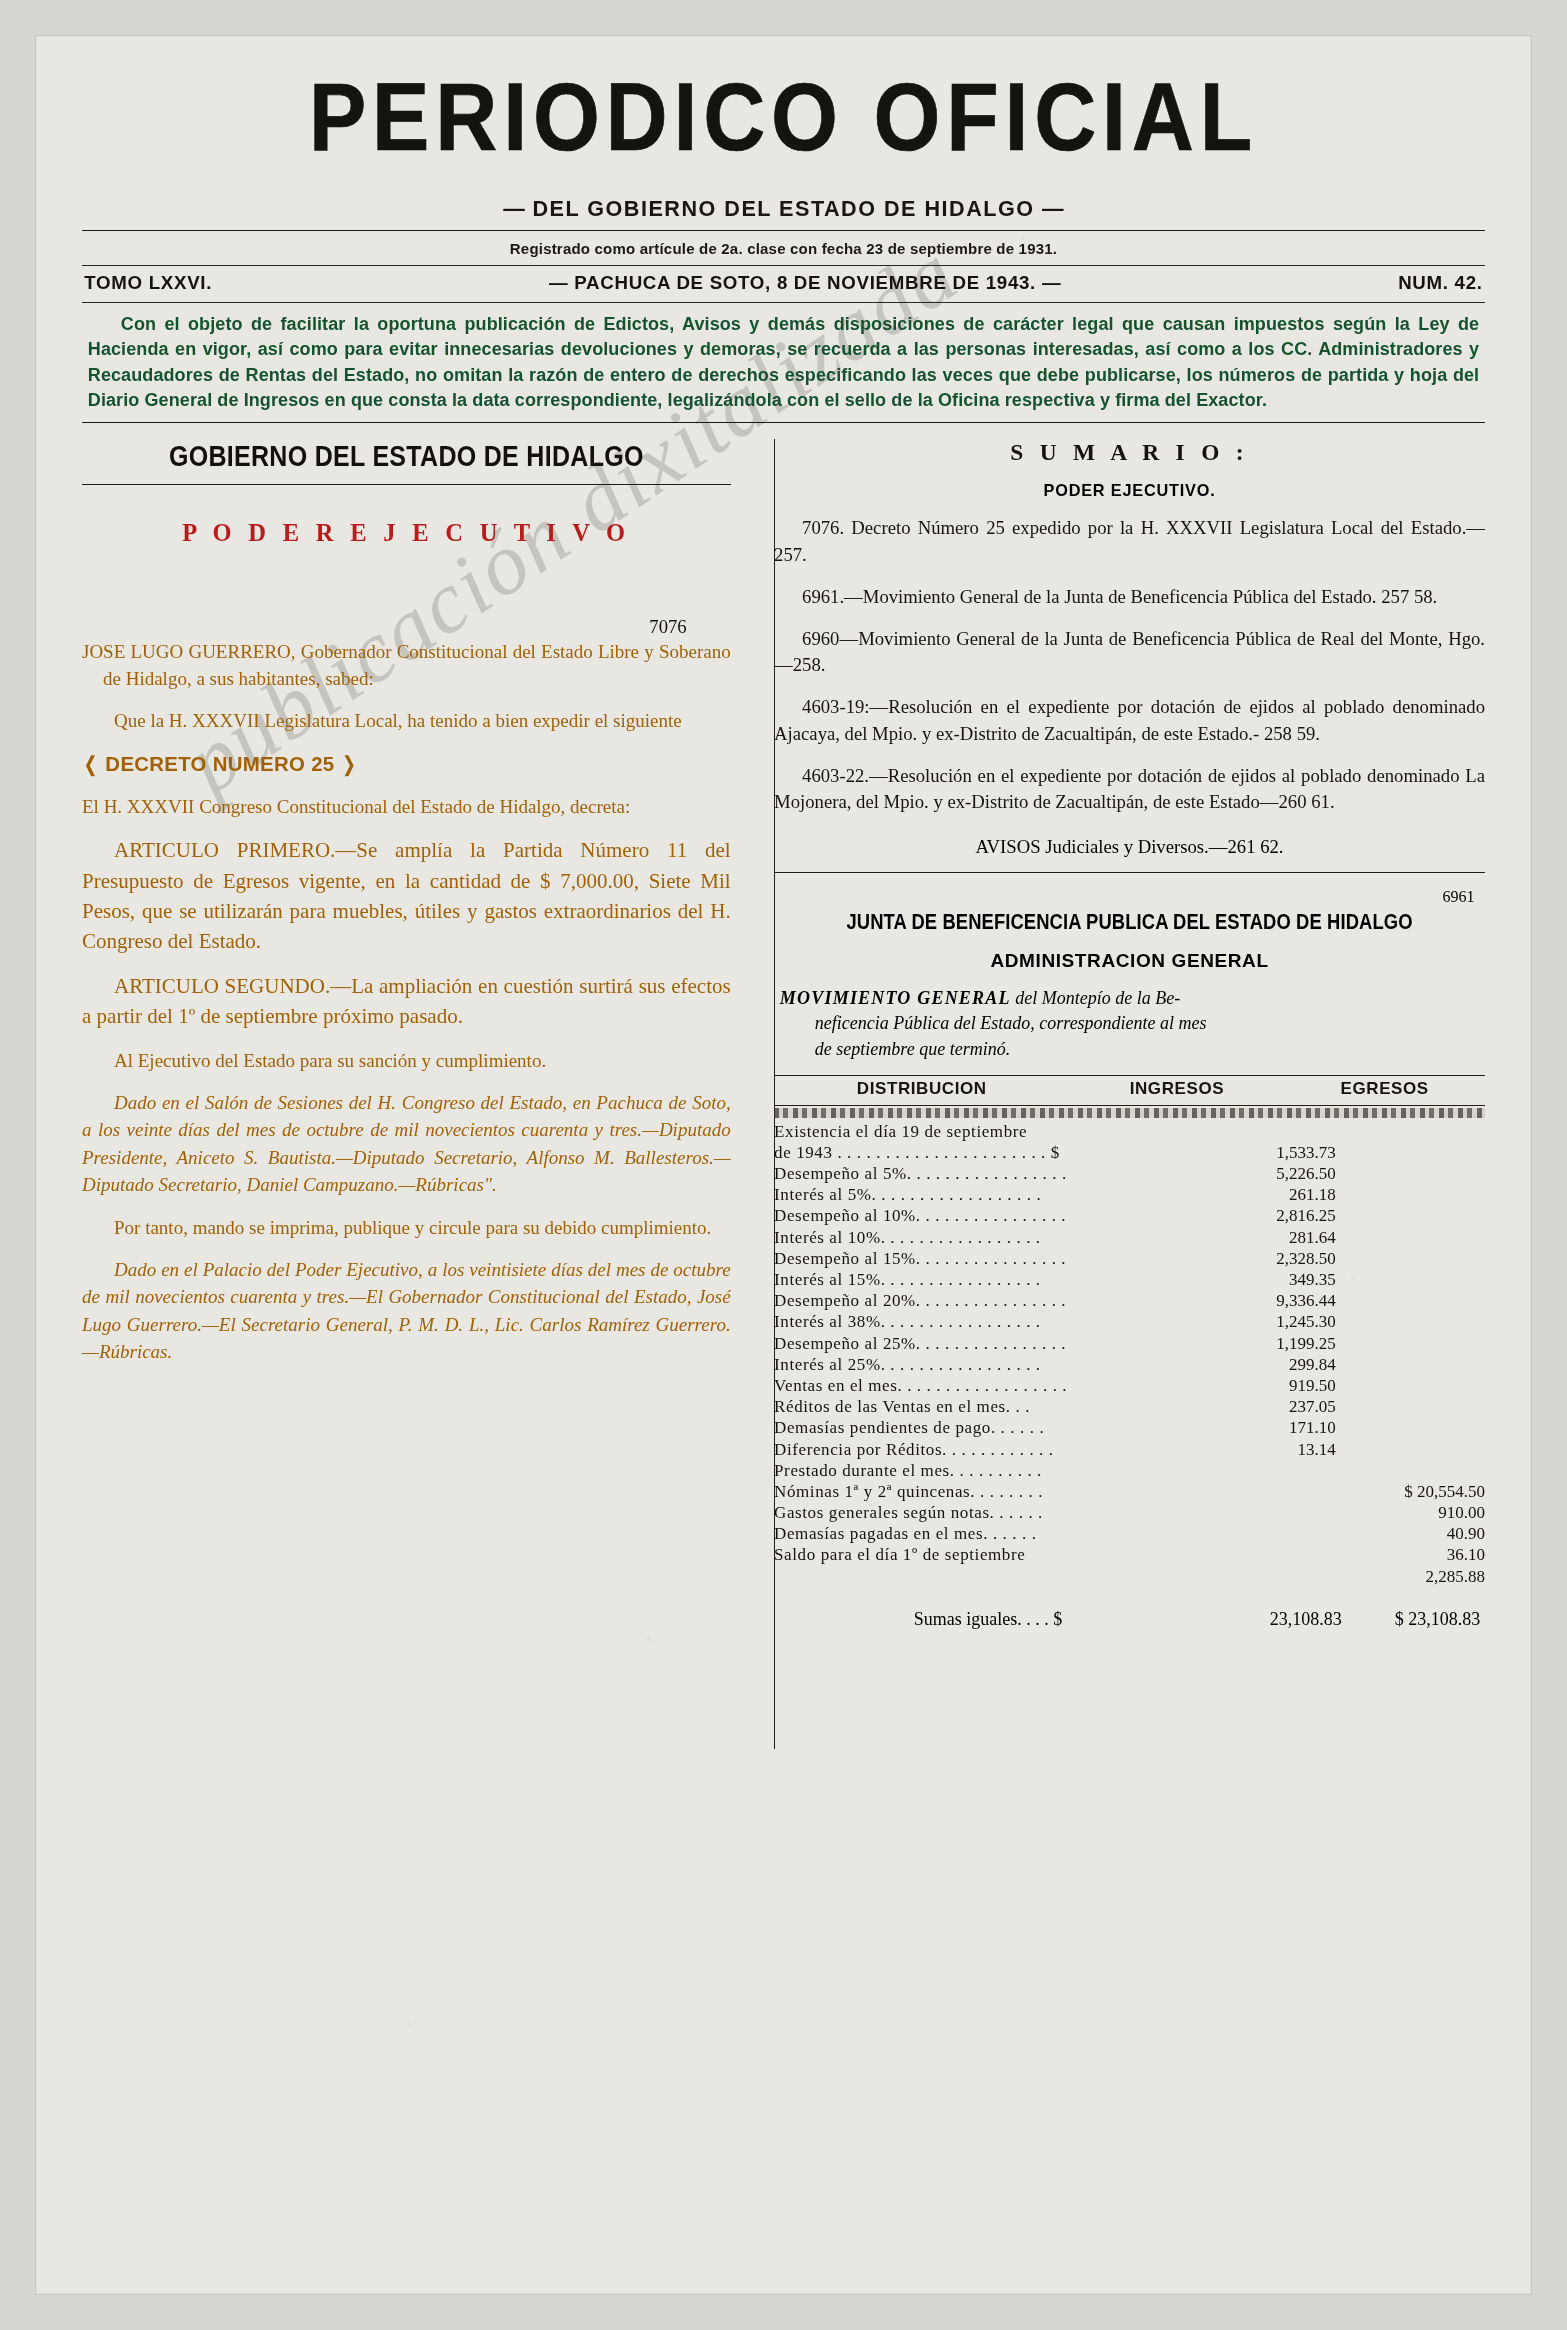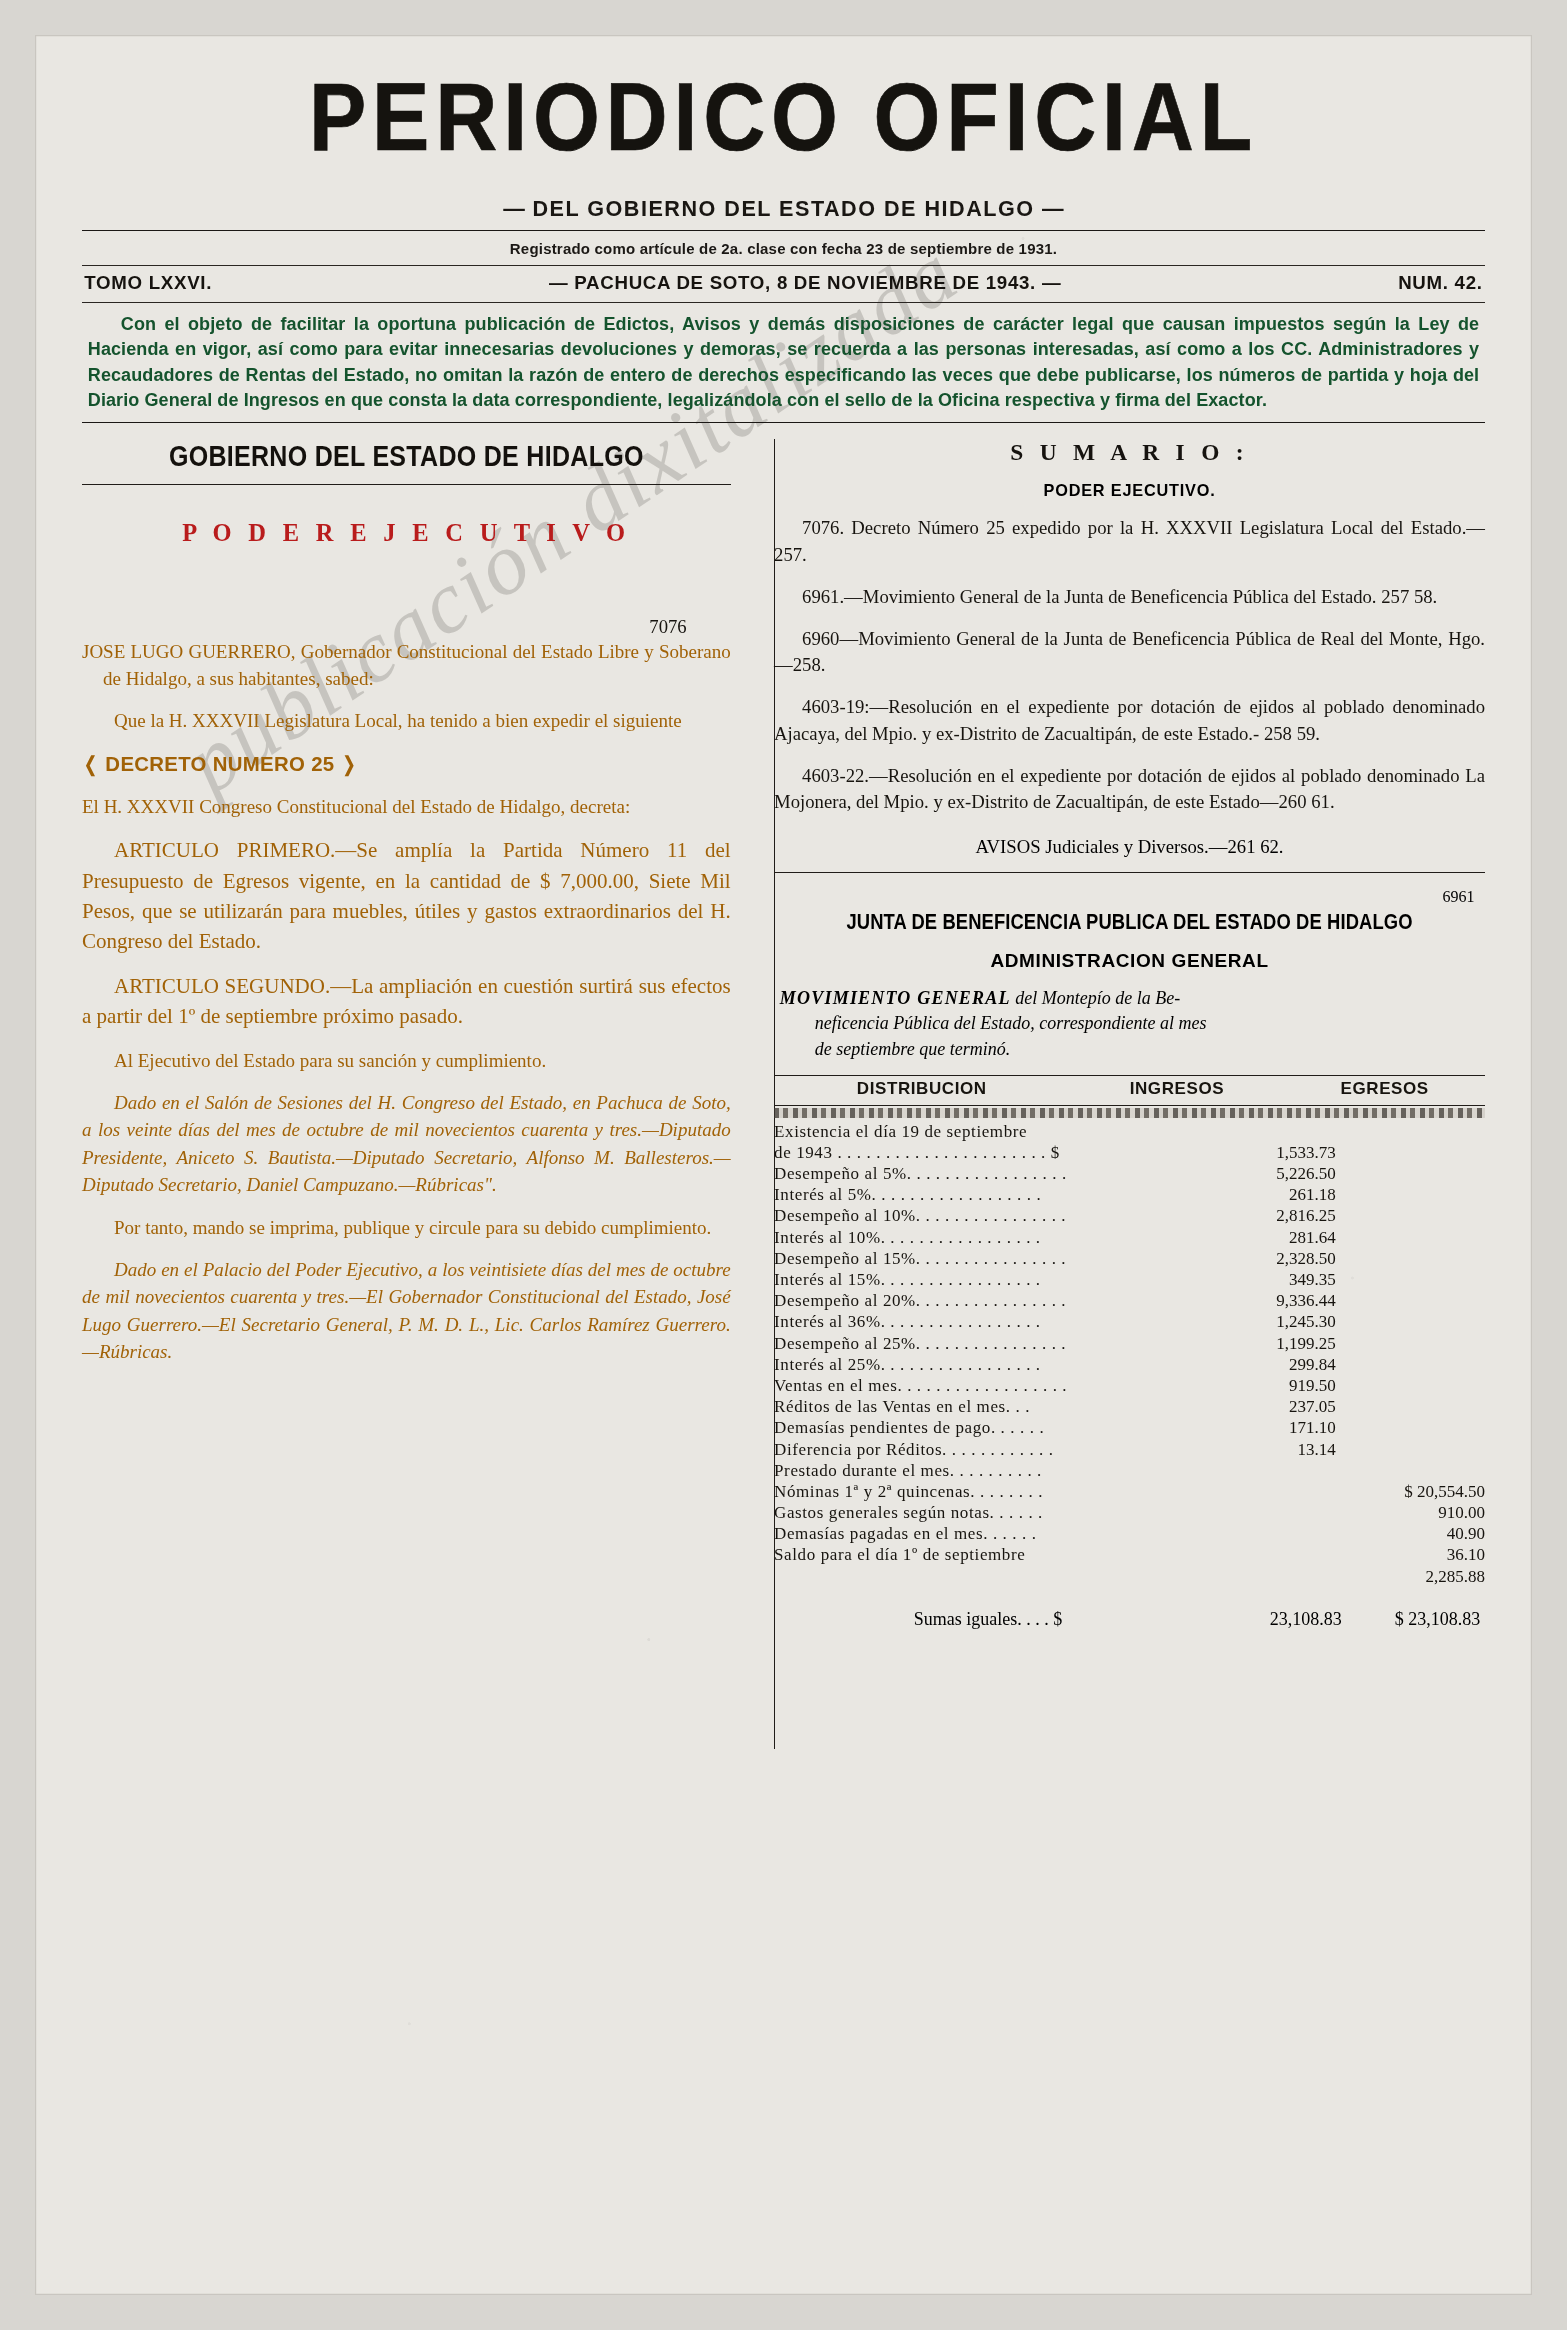--- a/index.html
+++ b/index.html
@@ -420,21 +420,21 @@
                   <td class="lbl dots">      Interés al 15%. . . . . . . . . . . . . . . . .</td>
                   <td class="num">349.35</td>
                   <td class="num"></td>
                 </tr>
               <tr>
                   <td class="lbl dots">Desempeño al 20%. . . . . . . . . . . . . . . .</td>
                   <td class="num">9,336.44</td>
                   <td class="num"></td>
                 </tr>
               <tr>
-                  <td class="lbl dots">      Interés al 36%. . . . . . . . . . . . . . . . .</td>
+                  <td class="lbl dots">      Interés al 38%. . . . . . . . . . . . . . . . .</td>
                   <td class="num">1,245.30</td>
                   <td class="num"></td>
                 </tr>
               <tr>
                   <td class="lbl dots">Desempeño al 25%. . . . . . . . . . . . . . . .</td>
                   <td class="num">1,199.25</td>
                   <td class="num"></td>
                 </tr>
               <tr>
                   <td class="lbl dots">      Interés al 25%. . . . . . . . . . . . . . . . .</td>

